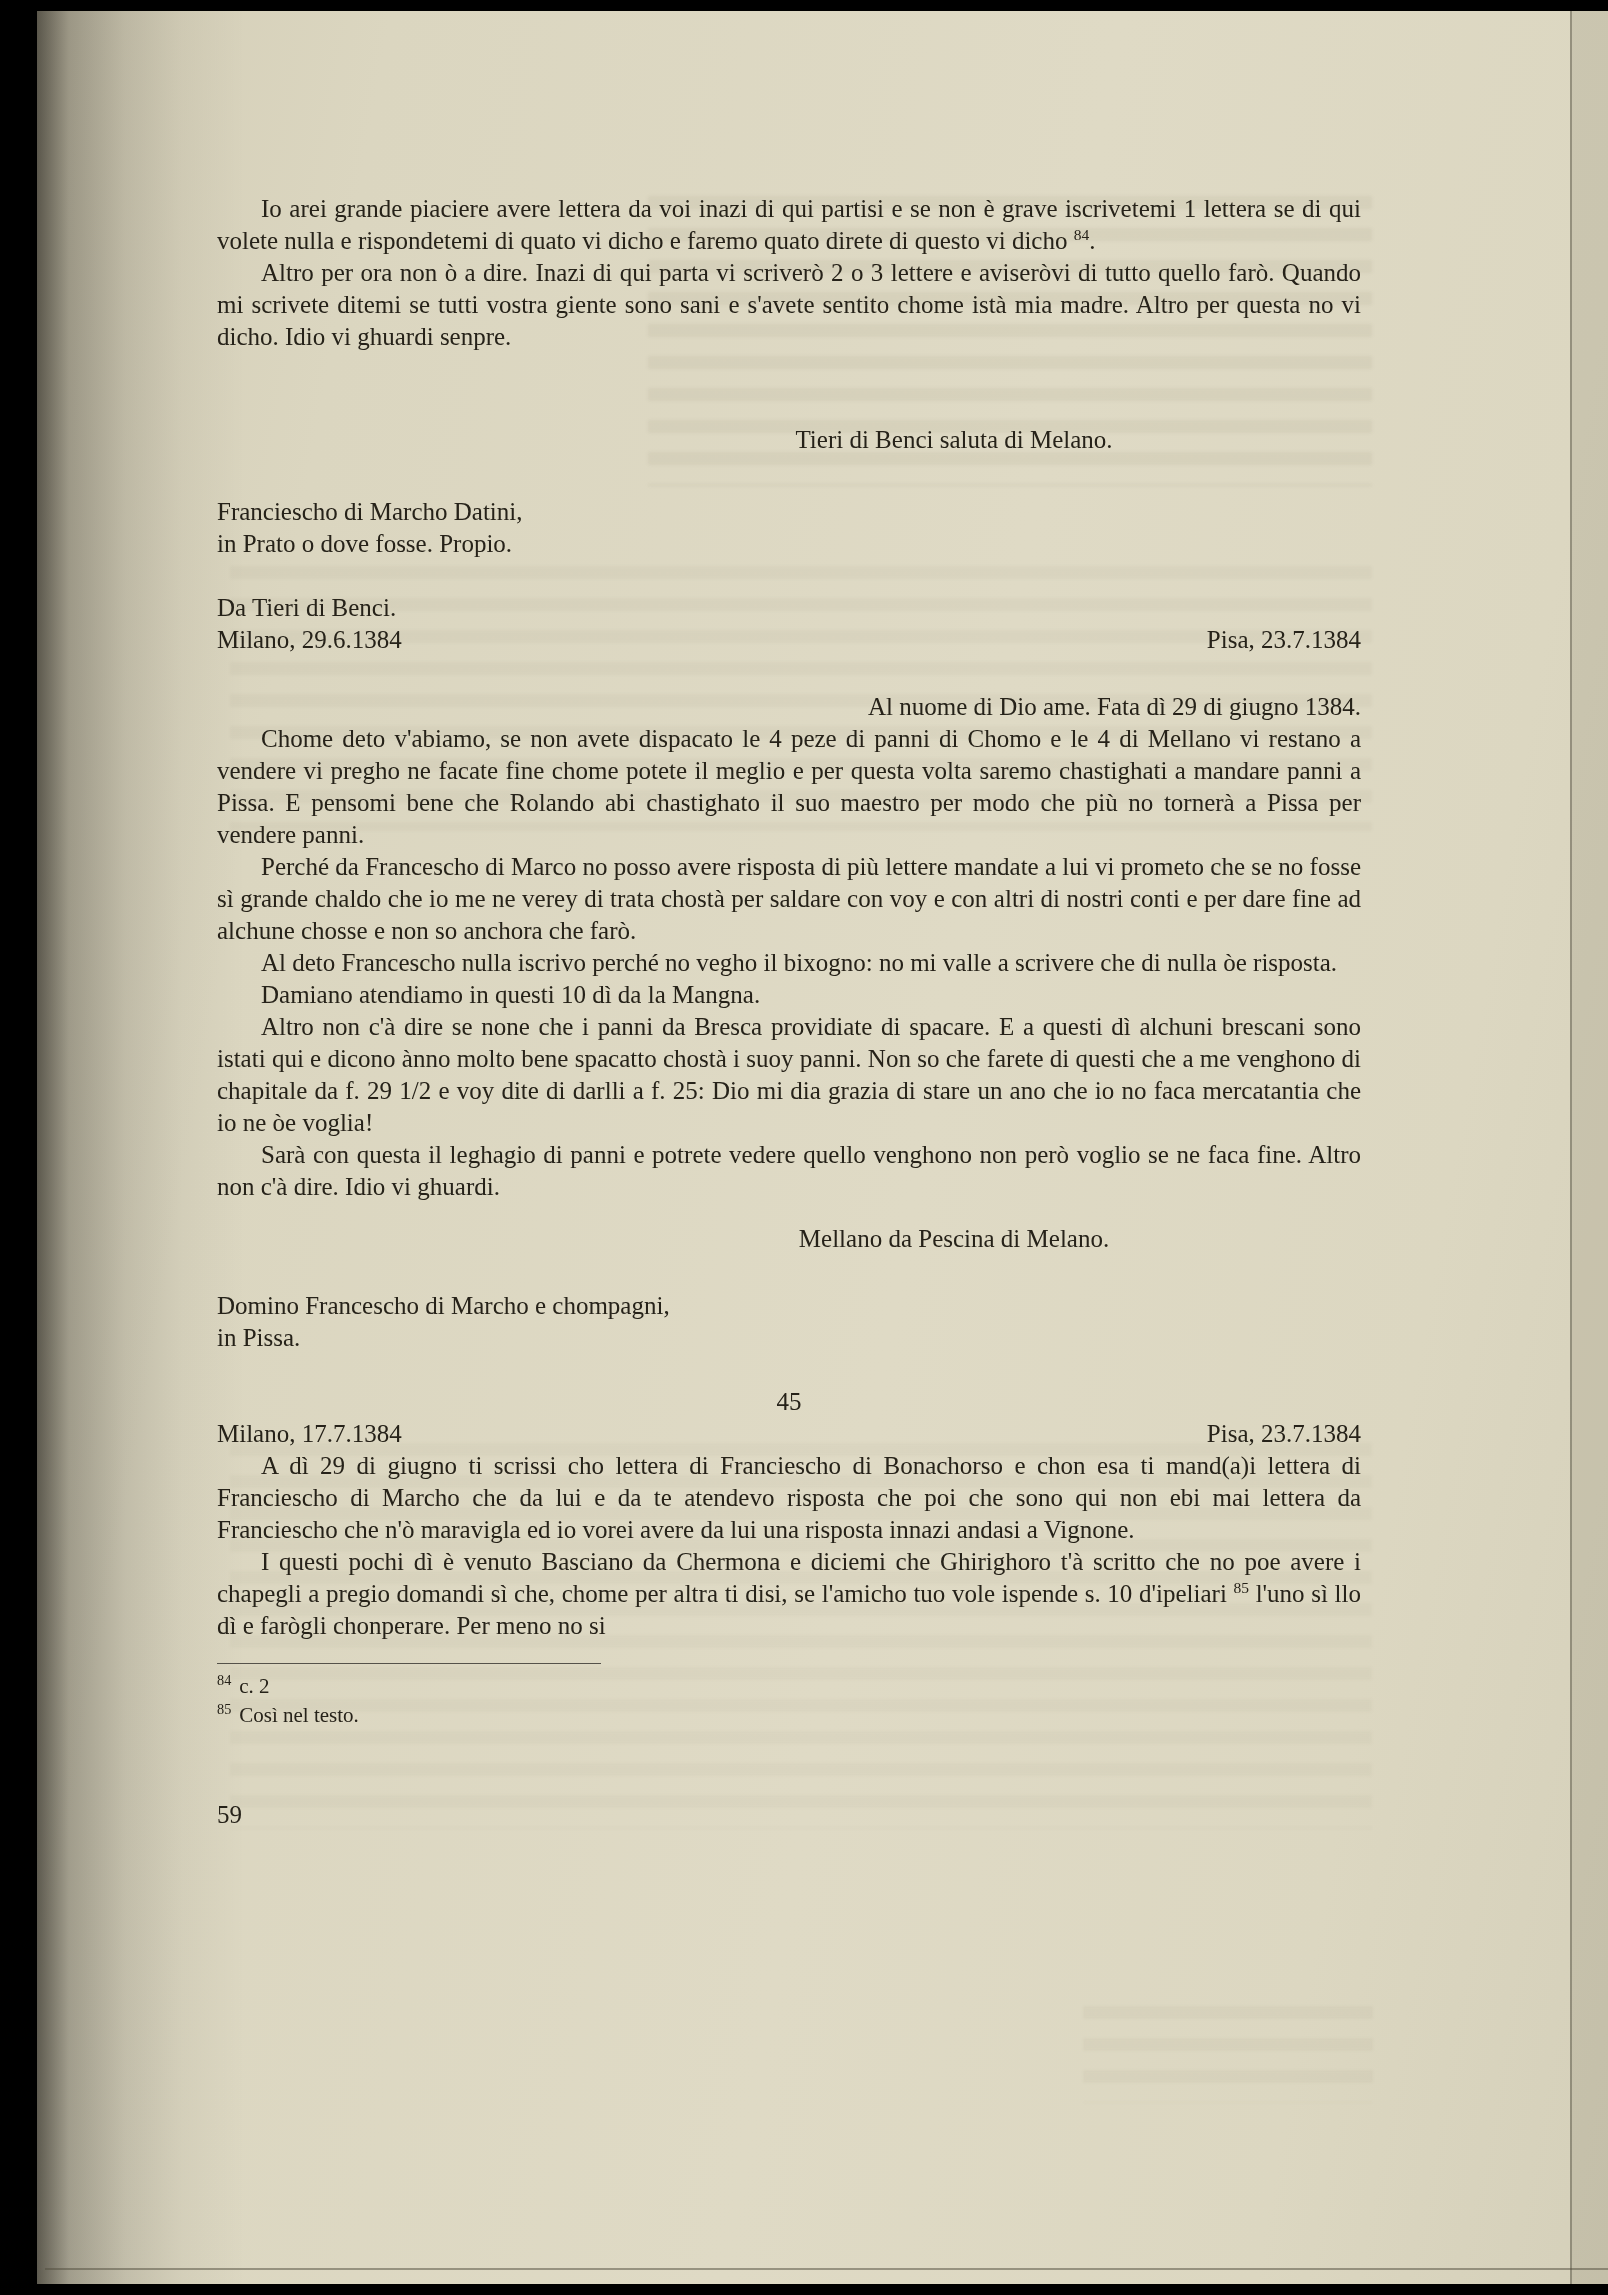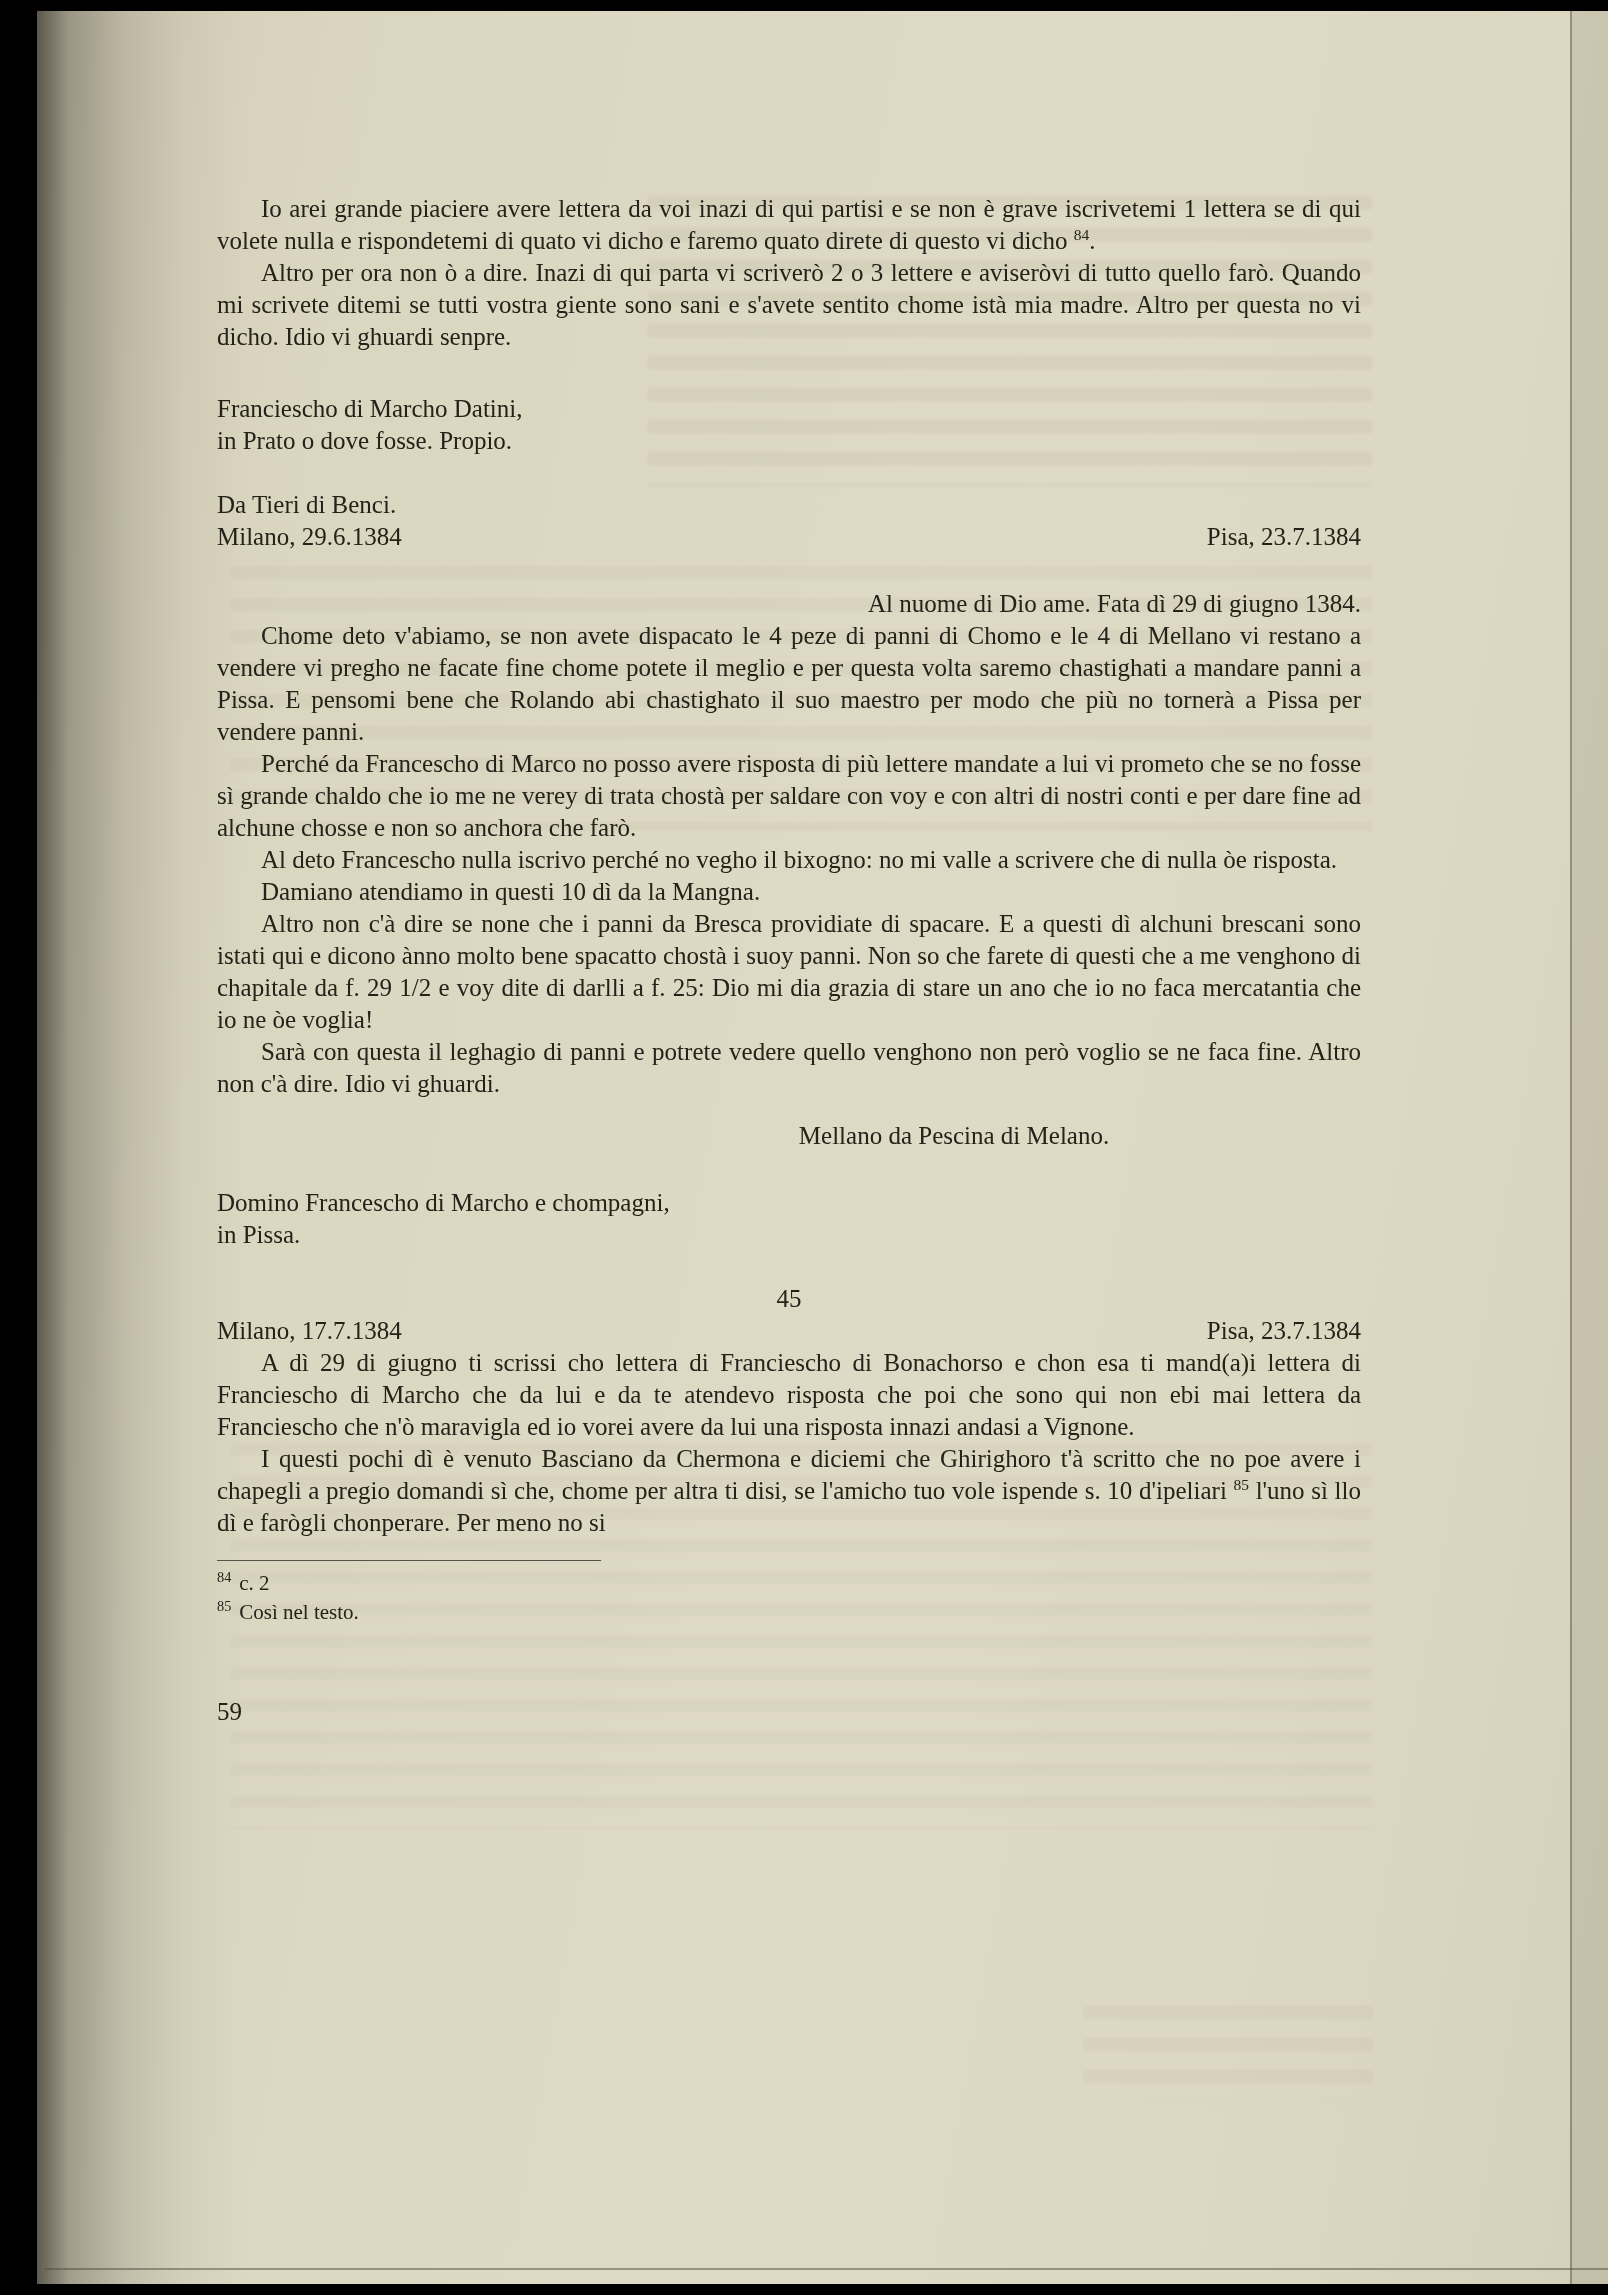--- a/index.html
+++ b/index.html
@@ -148,20 +148,21 @@
     <div class="showthrough st2"></div>
     <div class="showthrough st3"></div>
     <div class="showthrough st4"></div>
 
     <div class="content">
 
       <p class="para"><span>Io arei grande piaciere avere lettera da voi inazi di qui partisi e se non è grave iscrivetemi 1 lettera se di qui volete nulla e rispondetemi di quato vi dicho e faremo quato direte di questo vi dicho </span><sup class="fnref">84</sup><span>.</span></p>
 
       <p class="para">Altro per ora non ò a dire. Inazi di qui parta vi scriverò 2 o 3 lettere e aviseròvi di tutto quello farò. Quando mi scrivete ditemi se tutti vostra giente sono sani e s'avete sentito chome istà mia madre. Altro per questa no vi dicho. Idio vi ghuardi senpre.</p>
 
+      <div class="salutation first">Tieri di Benci saluta di Melano.</div>
 
       <div class="address">
         <div>Franciescho di Marcho Datini,</div>
         <div>in Prato o dove fosse. Propio.</div>
       </div>
 
       <div class="sender">Da Tieri di Benci.</div>
 
 
       <div class="dateline">

